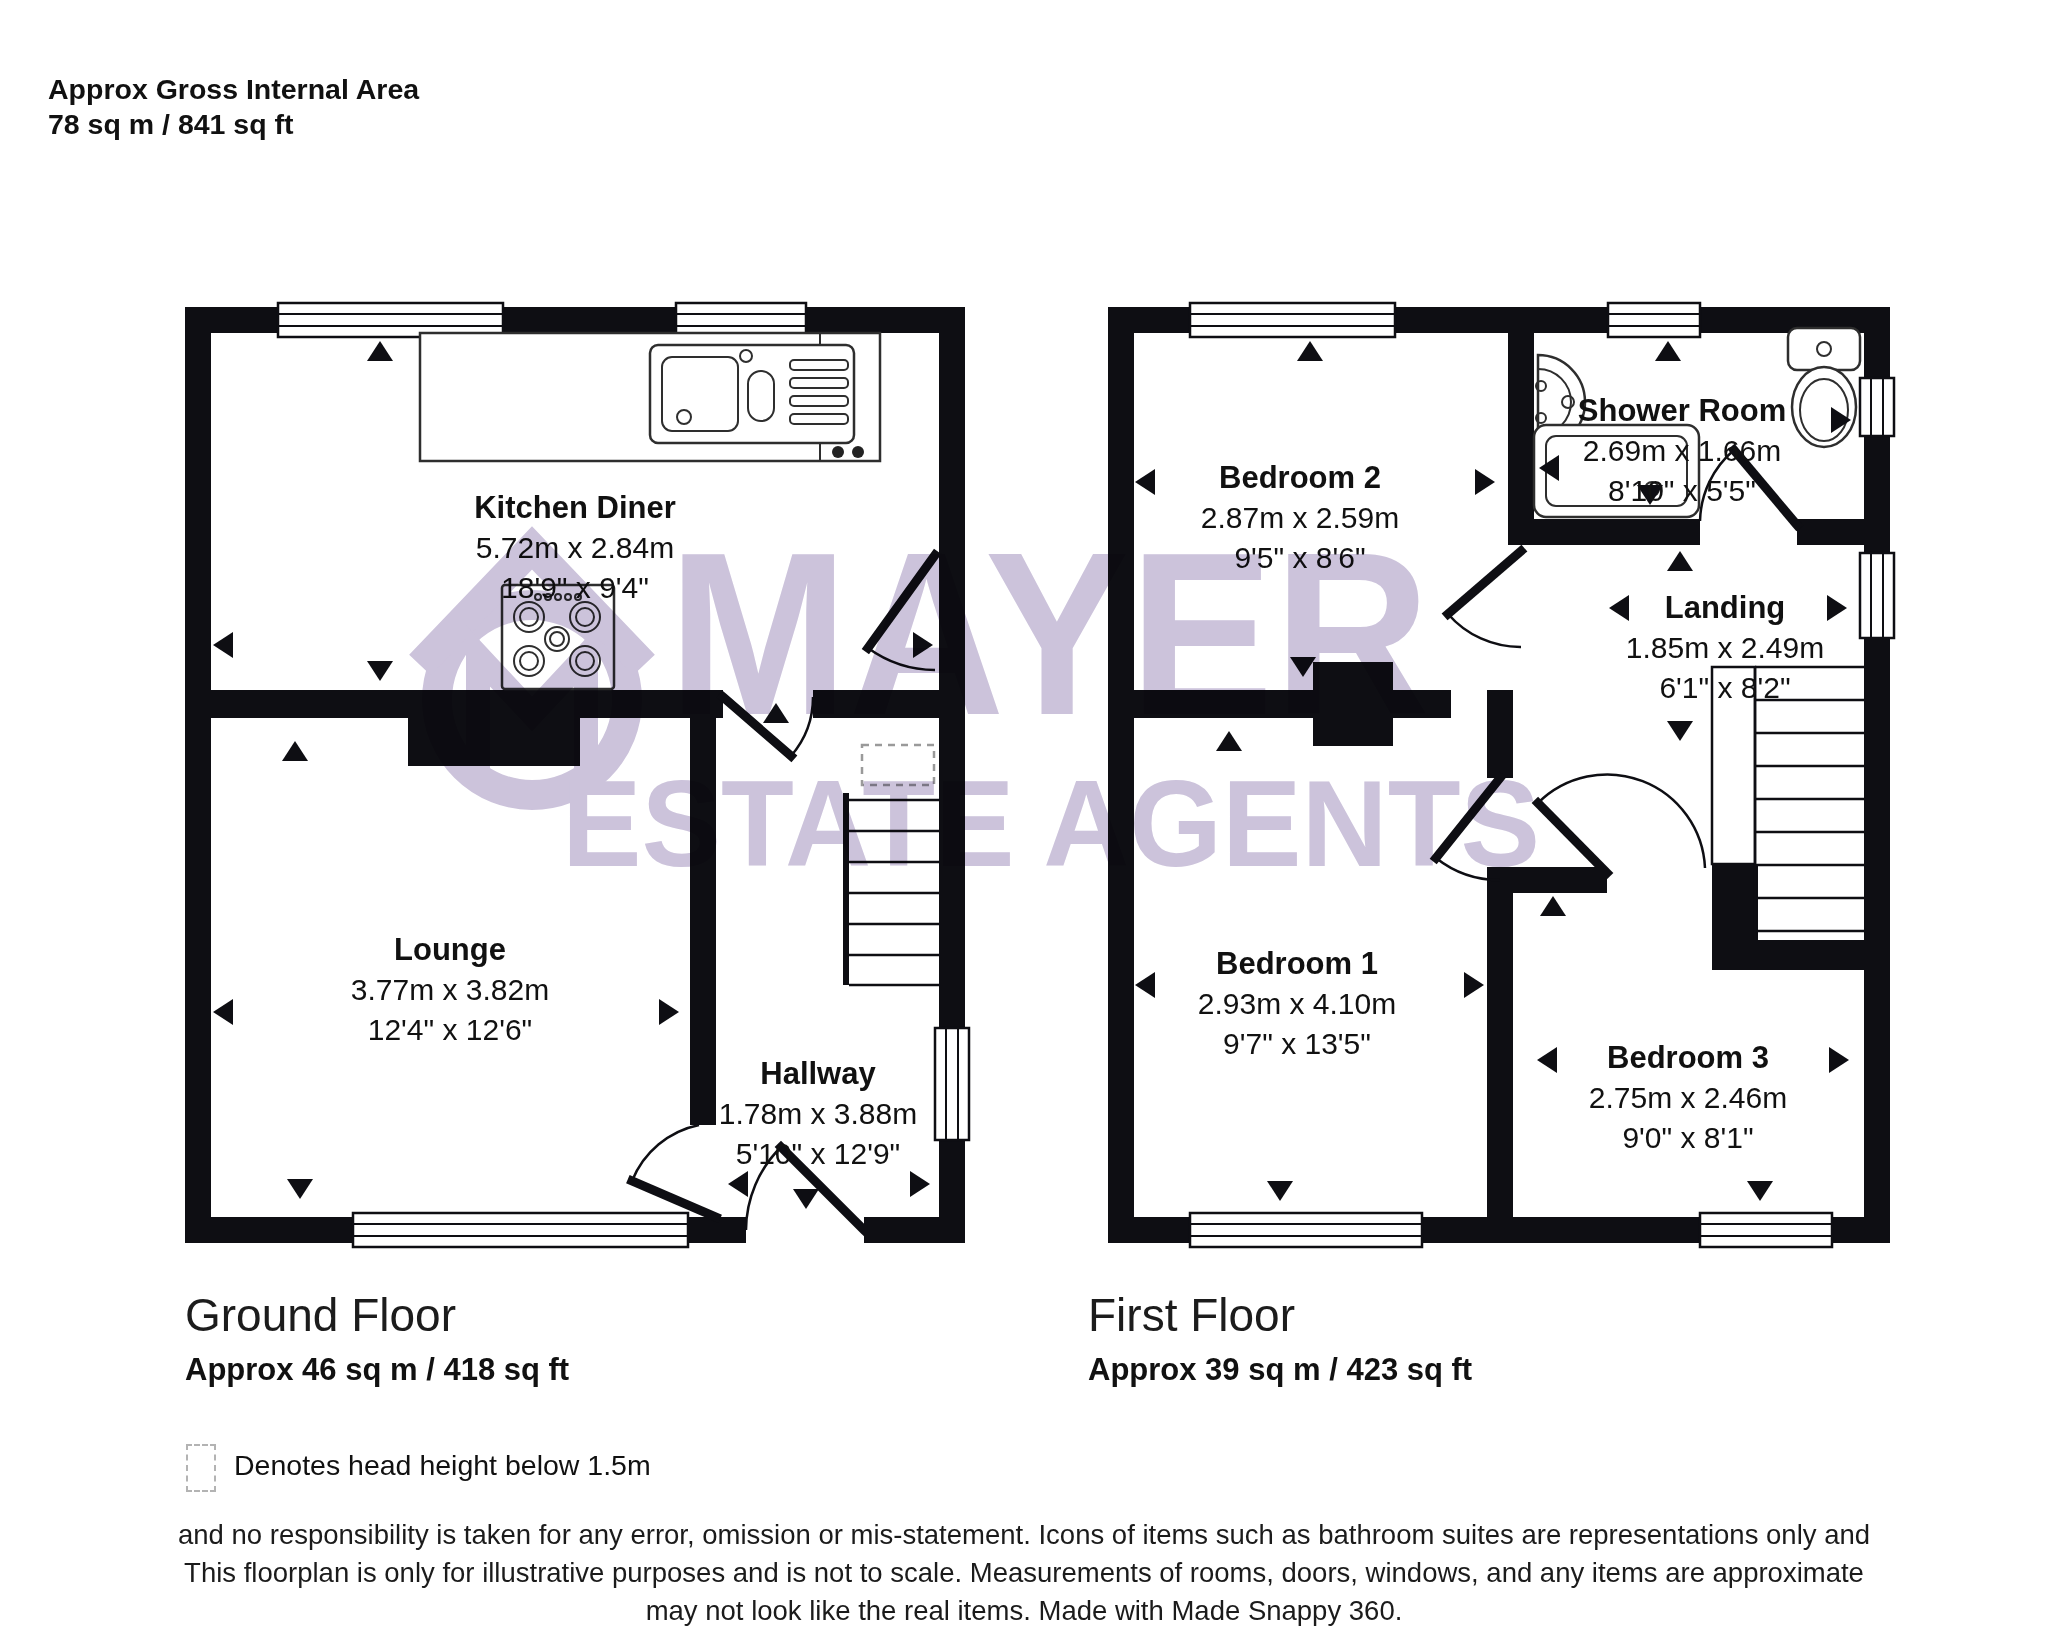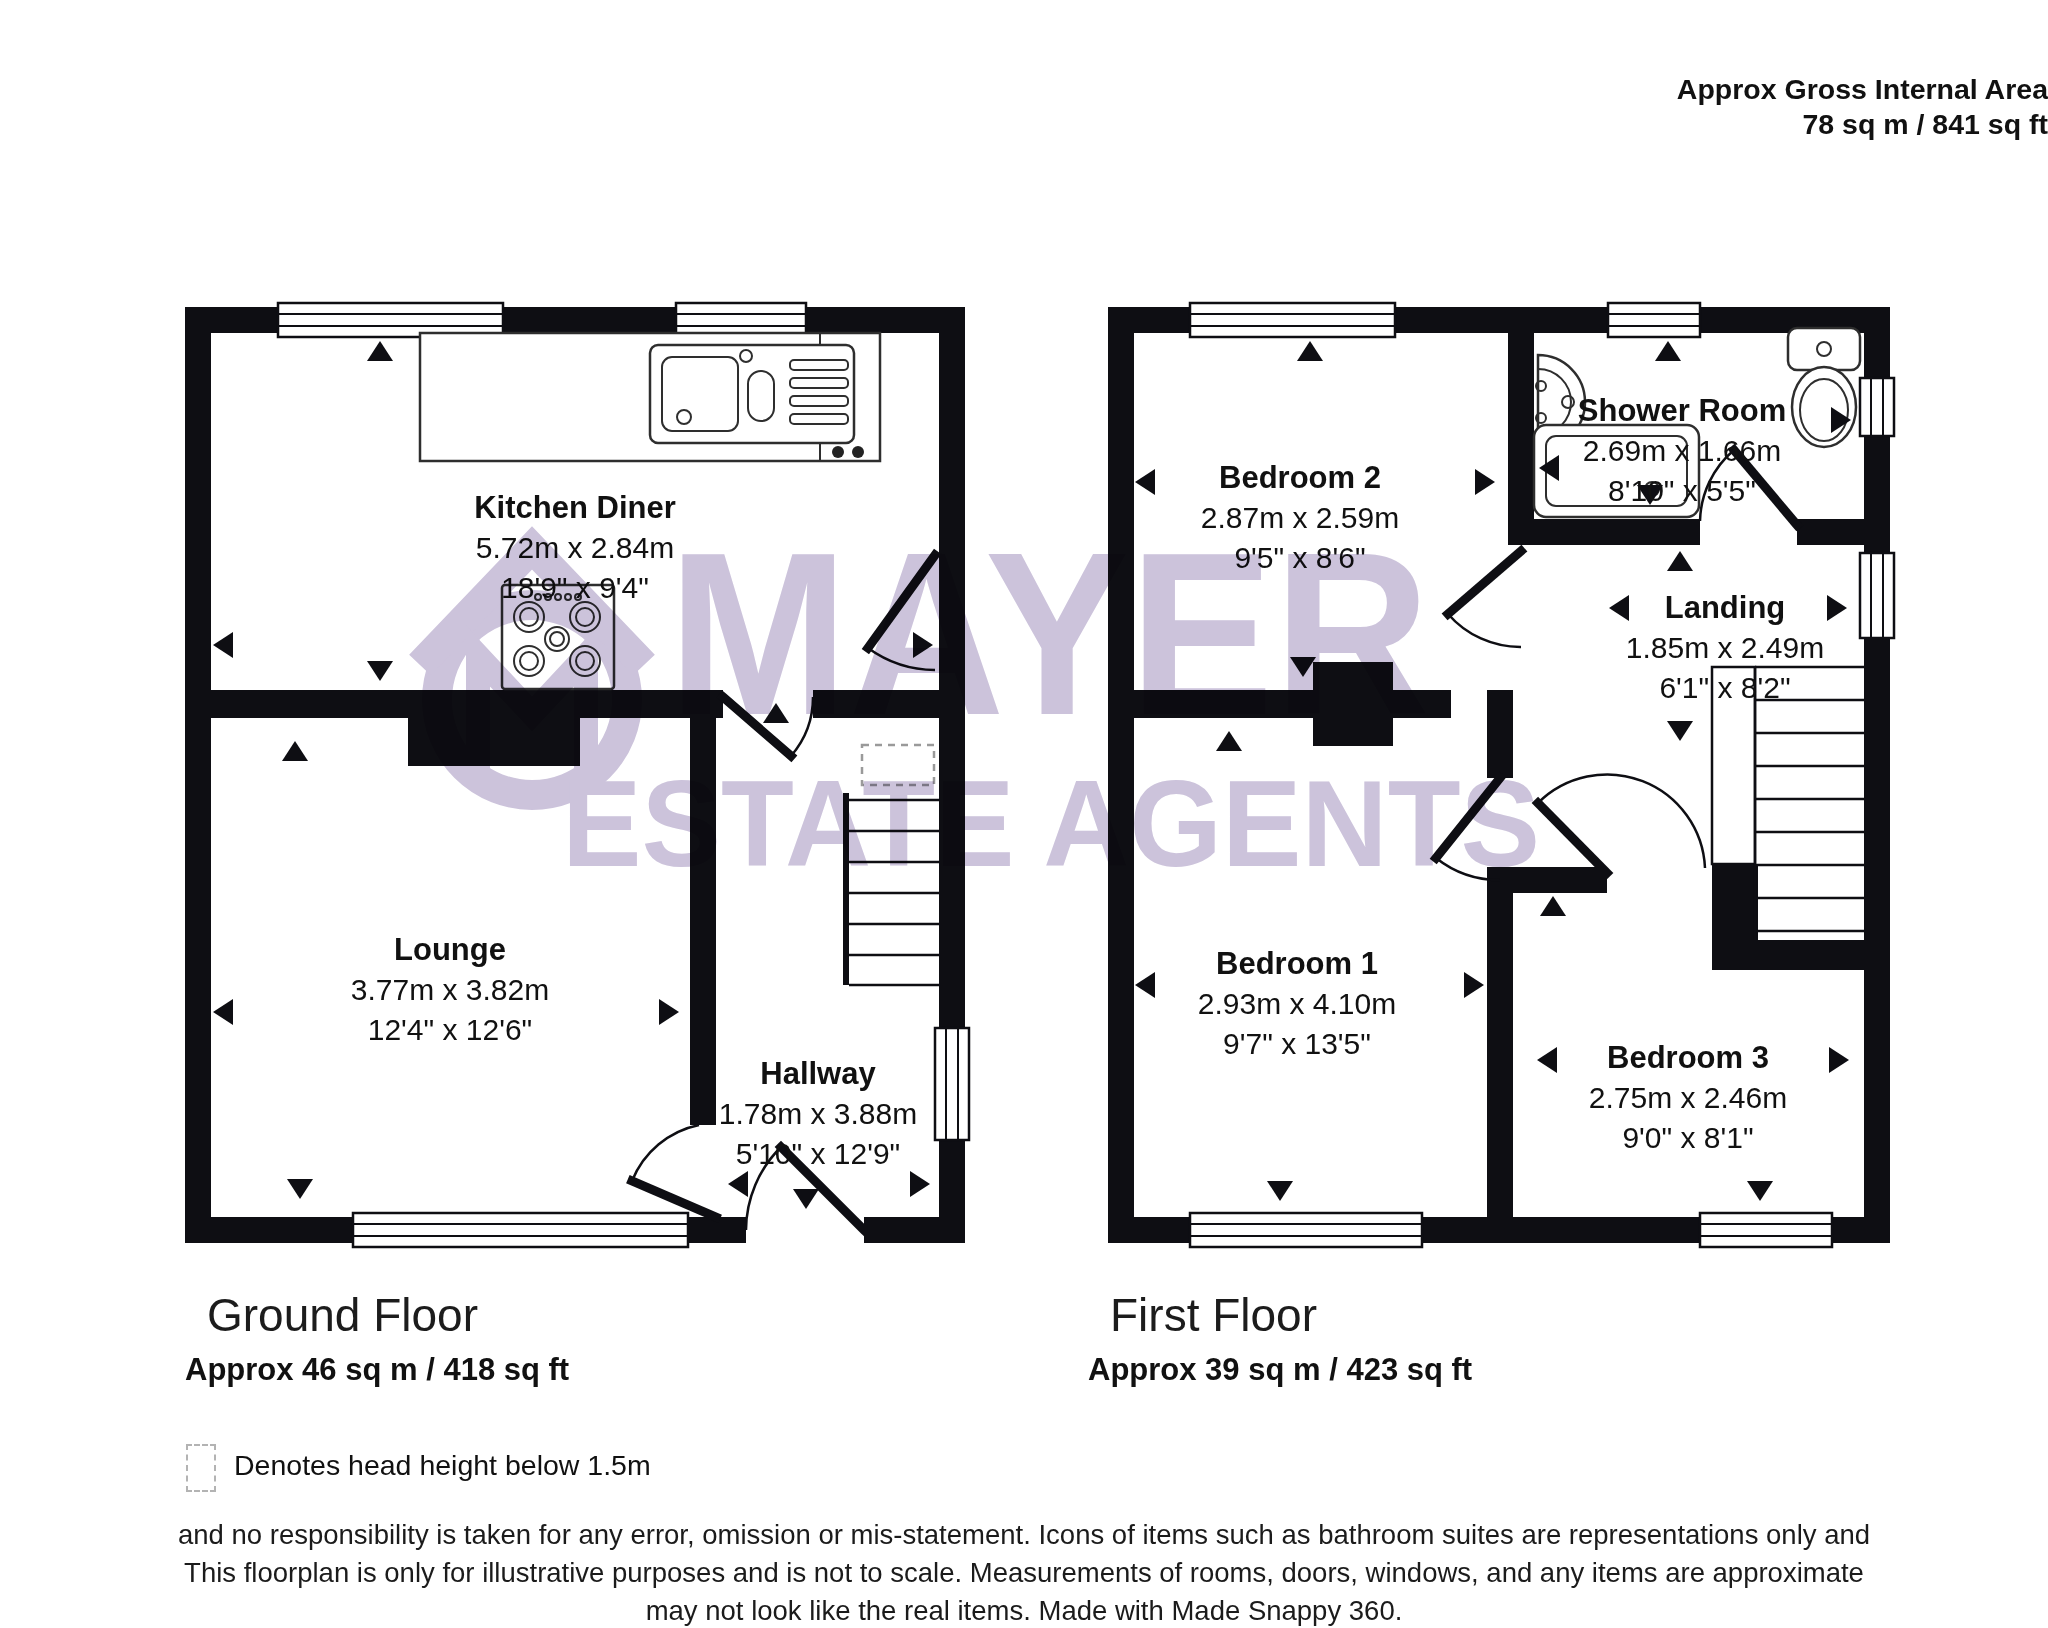--- a/index.html
+++ b/index.html
@@ -16,23 +16,23 @@
   .fixl{fill:none;stroke:#2e2e2e;stroke-width:2;}
   .tread{stroke:var(--wall,#0e0e13);stroke-width:2.5;}
   .edge{fill:#fff;stroke:var(--wall,#0e0e13);stroke-width:2.5;}
   .arrow{fill:var(--wall,#0e0e13);}
   .dash{fill:none;stroke:#9a9a9a;stroke-width:2.5;stroke-dasharray:7 6;}
   .dot{fill:#222;}
   
   .room-label{position:absolute;transform:translateX(-50%);text-align:center;
               font-size:30px;line-height:40px;white-space:nowrap;margin-top:28px;}
   .room-label .rname{font-weight:700;font-size:31px;}
-  .title-block{position:absolute;left:0;right:0;top:72px;text-align:right;
-               font-weight:700;font-size:28.5px;line-height:35px;}
-  .floor-caption{position:absolute;font-size:46px;font-weight:400;color:#1c1c1c;margin-left:22px;}
+  .title-block{position:absolute;left:0;right:0;top:72px;text-align:left;
+               font-weight:700;font-size:28.5px;line-height:35px;padding-left:48px;}
+  .floor-caption{position:absolute;font-size:46px;font-weight:400;color:#1c1c1c;}
   .floor-area{position:absolute;font-size:31px;font-weight:700;}
   .legend-box{position:absolute;left:186px;top:1444px;width:26px;height:44px;
               border:2.5px dashed #b3b3b3;}
   .legend-text{position:absolute;left:234px;top:1449px;font-size:28.5px;}
   .disclaimer{position:absolute;left:0;right:0;top:1516px;text-align:center;
               font-size:27.5px;line-height:38px;color:#1b1b1b;}
   
   #watermark{position:absolute;left:0;top:0;mix-blend-mode:multiply;pointer-events:none;}
   .wm-stroke{fill:none;stroke:var(--watermark,#ccc3db);}
   .wm-fill{fill:var(--watermark,#ccc3db);}

